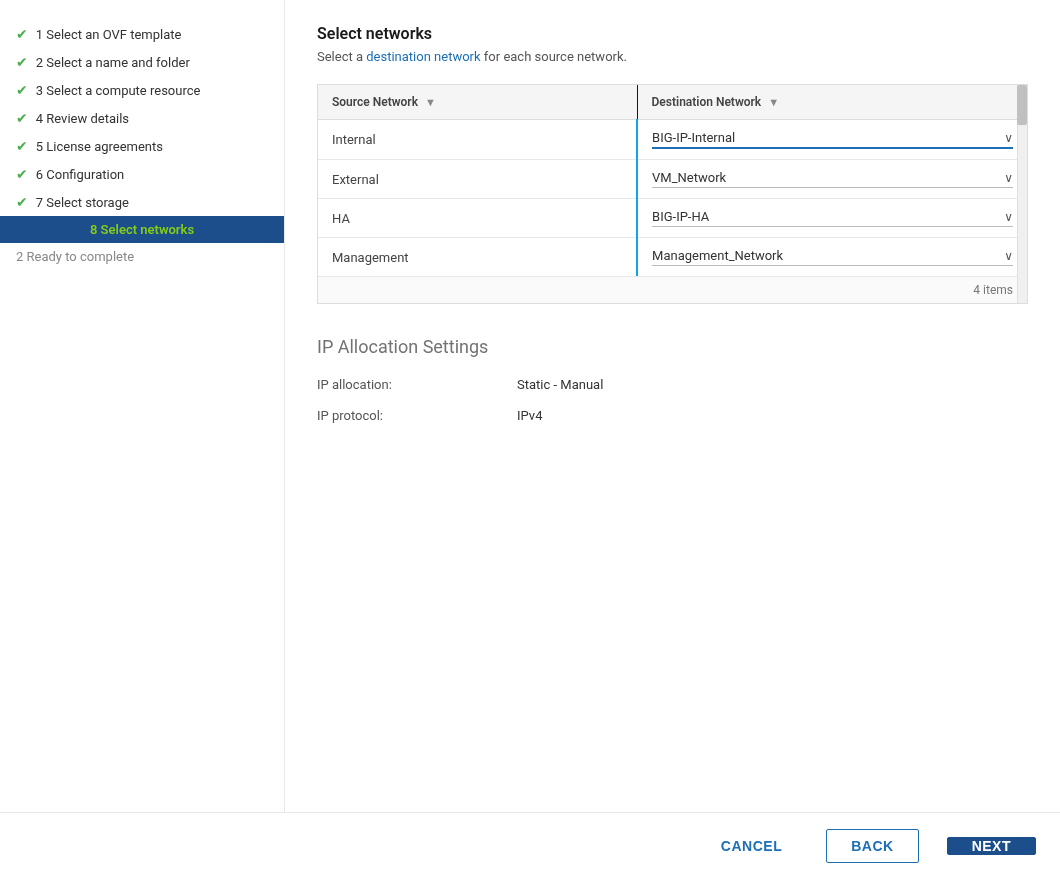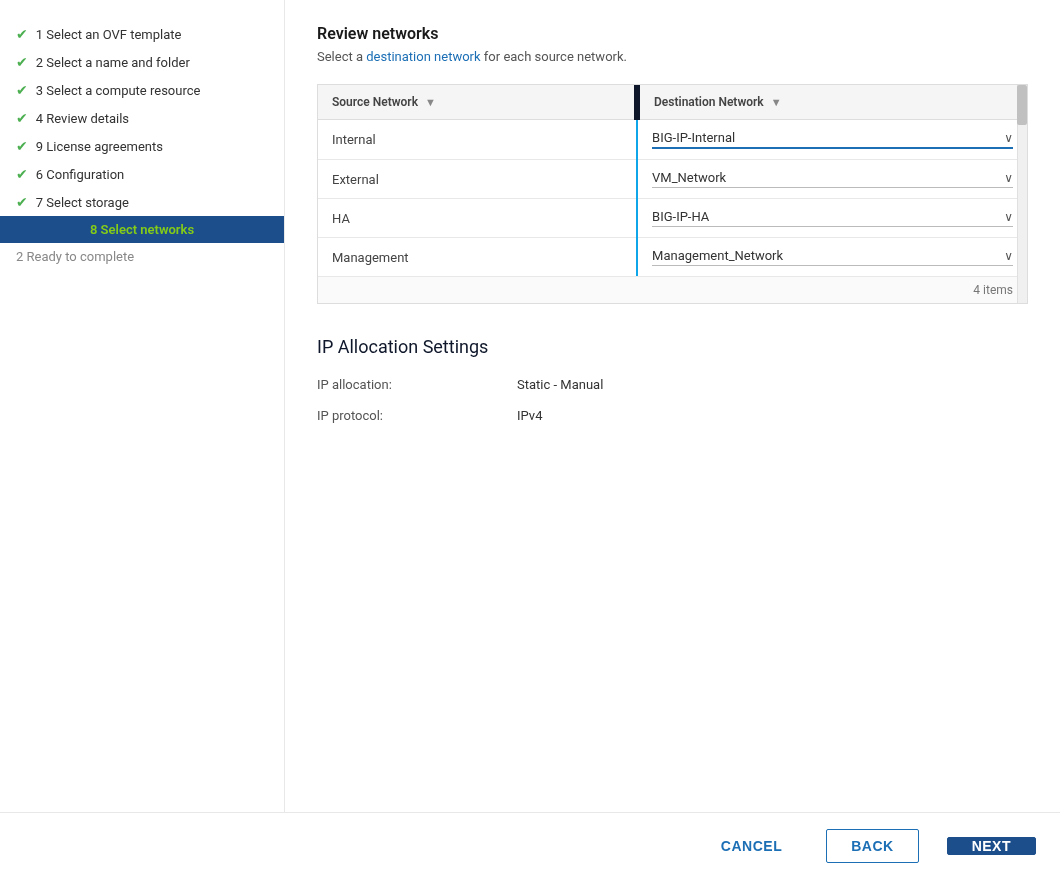--- a/index.html
+++ b/index.html
@@ -94,21 +94,21 @@
     .network-table thead tr {
       background: #f5f5f5;
     }
     .network-table th {
       padding: 10px 14px;
       text-align: left;
       font-size: 12px;
       font-weight: 600;
       color: #444;
       border-bottom: 1px solid #ddd;
-      border-right: 6px solid #0f172a;
+      border-right: 1px solid #0f172a;
     }
     .network-table th:last-child {
       border-right: none;
     }
     .network-table td {
       padding: 10px 14px;
       font-size: 13px;
       color: #444;
       border-bottom: 1px solid #e8e8e8;
       border-right: 2px solid #0ea5e9;
@@ -153,21 +153,21 @@
       text-align: right;
       padding: 6px 14px;
       font-size: 12px;
       color: #777;
       background: #fafafa;
       border-top: 1px solid #e8e8e8;
     }
     .ip-section-title {
       font-size: 18px;
       font-weight: 400;
-      color: #0f172a;
+      color: #737373;
       margin-bottom: 20px;
     }
     .ip-row {
       display: flex;
       margin-bottom: 16px;
       align-items: flex-start;
     }
     .ip-label {
       width: 200px;
       font-size: 13px;
@@ -271,41 +271,41 @@
       <div class="sidebar-item completed">
         <span class="check-icon">✔</span>
         <span>3 Select a compute resource</span>
       </div>
       <div class="sidebar-item completed">
         <span class="check-icon">✔</span>
         <span>4 Review details</span>
       </div>
       <div class="sidebar-item completed">
         <span class="check-icon">✔</span>
-        <span>9 License agreements</span>
+        <span>5 License agreements</span>
       </div>
       <div class="sidebar-item completed">
         <span class="check-icon">✔</span>
         <span>6 Configuration</span>
       </div>
       <div class="sidebar-item completed">
         <span class="check-icon">✔</span>
         <span>7 Select storage</span>
       </div>
       <div class="sidebar-item active">
         <span>8 Select networks</span>
       </div>
       <div class="sidebar-item inactive">
         <span>2 Ready to complete</span>
       </div>
 
     </div>
 
     <div class="main-content">
-      <div class="section-title">Review networks</div>
+      <div class="section-title">Select networks</div>
       <div class="section-desc">
         <span>Select a </span><a href="#">destination network</a><span> for each source network.</span>
       </div>
 
       <div class="table-wrapper">
         <div class="table-scroll">
           <table class="network-table">
             <thead>
               <tr>
                 <th class="col-source">

